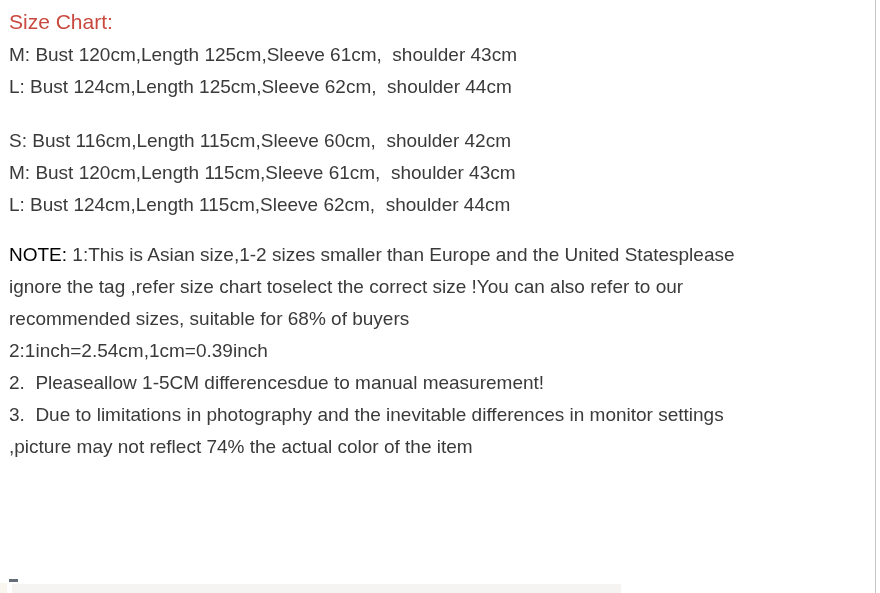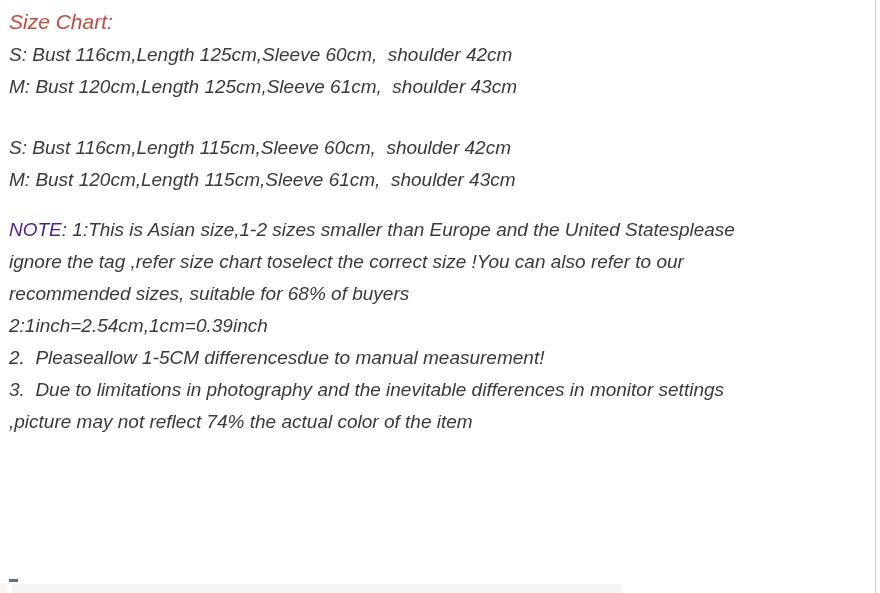--- a/index.html
+++ b/index.html
@@ -5,40 +5,40 @@
   html, body { margin: 0; padding: 0; }
   body {
     width: 880px;
     height: 593px;
     background: #ffffff;
     font-family: "Liberation Sans", "DejaVu Sans", sans-serif;
     color: #3a3a3a;
     position: relative;
     overflow: hidden;
   }
-  .page { position: relative; width: 880px; height: 593px; font-style: italic; }
+  .page { position: relative; width: 880px; height: 593px; }
   .content { padding: 7px 0 0 9px; }
   .title {
     font-size: 21px;
     line-height: 29px;
     font-weight: 400;
     color: #c9493f;
     margin: 0 0 3px 0;
     white-space: pre-wrap;
   }
   .size-block { margin: 0; }
   .size-block .line,
   .note-block .line {
     font-size: 19px;
     line-height: 32px;
     white-space: pre-wrap;
   }
-  .size-block-short { margin-top: 29px; }
+  .size-block-short { margin-top: 22px; }
   .note-block { margin-top: 18px; }
-  .note-label { color: #4c1d95; }
+  .note-label { color: #000000; }
   .right-divider {
     position: absolute;
     left: 875px;
     top: 0;
     width: 1px;
     height: 593px;
     background: #c9c9c9;
   }
   .bottom-bar {
     position: absolute;
@@ -68,27 +68,28 @@
 </style>
 </head>
 <body>
 
 <div class="page">
   <div class="content">
 
     <h1 class="title">Size Chart:</h1>
 
     <div class="size-block">
-      <div class="line">S: Bust 116cm,Length 125cm,Sleeve 60cm,  shoulder 42cm</div>
       <div class="line">M: Bust 120cm,Length 125cm,Sleeve 61cm,  shoulder 43cm</div>
+      <div class="line">L: Bust 124cm,Length 125cm,Sleeve 62cm,  shoulder 44cm</div>
     </div>
 
     <div class="size-block size-block-short">
       <div class="line">S: Bust 116cm,Length 115cm,Sleeve 60cm,  shoulder 42cm</div>
       <div class="line">M: Bust 120cm,Length 115cm,Sleeve 61cm,  shoulder 43cm</div>
+      <div class="line">L: Bust 124cm,Length 115cm,Sleeve 62cm,  shoulder 44cm</div>
     </div>
 
     <div class="note-block">
       <div class="line"><span class="note-label">NOTE:</span><span> 1:This is Asian size,1-2 sizes smaller than Europe and the United Statesplease</span></div>
       <div class="line">ignore the tag ,refer size chart toselect the correct size !You can also refer to our</div>
       <div class="line">recommended sizes, suitable for 68% of buyers</div>
       <div class="line">2:1inch=2.54cm,1cm=0.39inch</div>
       <div class="line">2.  Pleaseallow 1-5CM differencesdue to manual measurement!</div>
       <div class="line">3.  Due to limitations in photography and the inevitable differences in monitor settings</div>
       <div class="line">,picture may not reflect 74% the actual color of the item</div>

